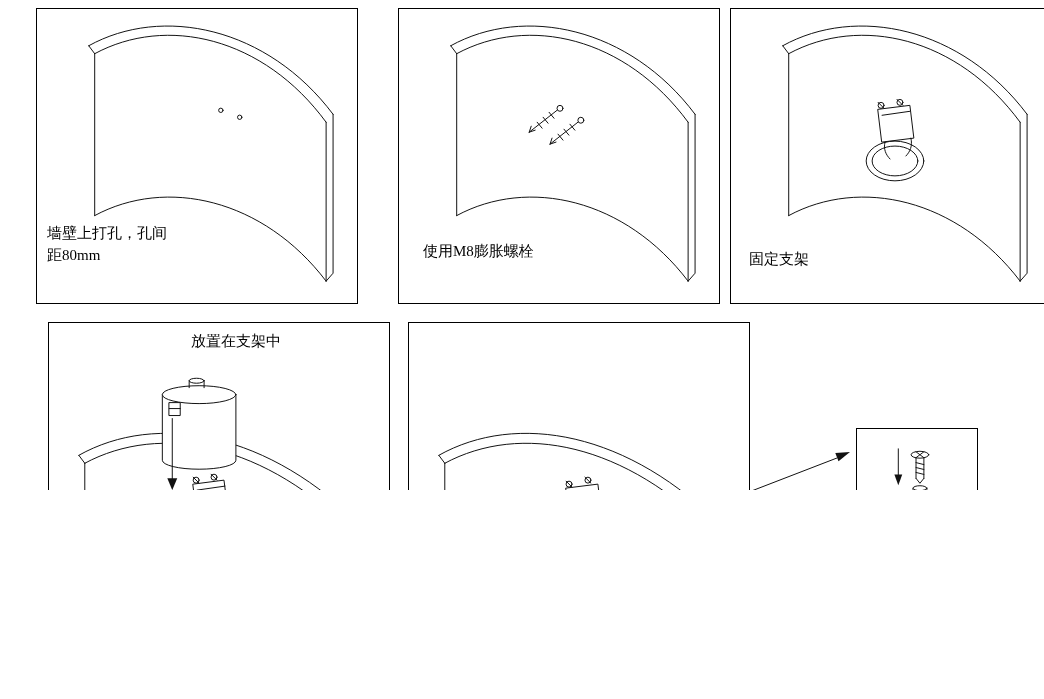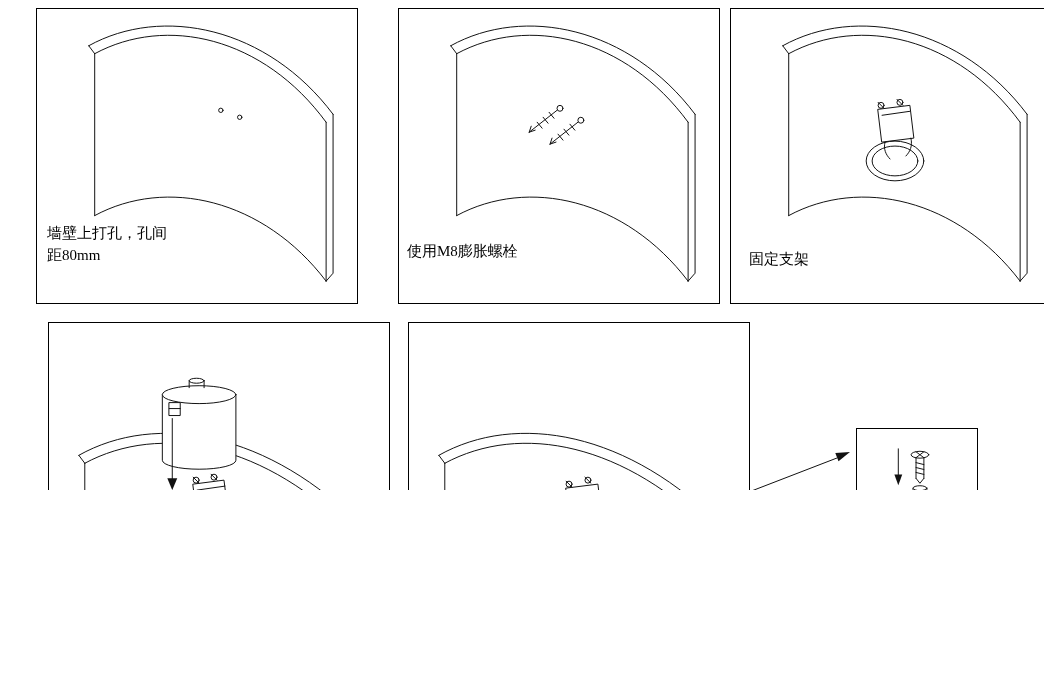--- a/index.html
+++ b/index.html
@@ -94,21 +94,21 @@
         <path d="M139 114 l5 6 M145 109 l5 6 M151 104 l5 6"></path>
         <circle cx="162" cy="100" r="3"></circle>
       </g>
       <g>
         <path d="M152 136 L180 114"></path>
         <path d="M152 136 L158 134 M152 136 L154 130"></path>
         <path d="M160 126 l5 6 M166 121 l5 6 M172 116 l5 6"></path>
         <circle cx="183" cy="112" r="3"></circle>
       </g>
     </svg>
-    <div class="caption" style="left:8px;top:232px">
+    <div class="caption" style="left:24px;top:232px">
       <span>使用M8膨胀螺栓</span>
     </div>
   </section>
 
   <section class="panel" style="left:702px;top:8px;width:325px;height:296px">
     <svg viewBox="0 0 325 296">
       <g>
         <path d="M52 37 C126 -4 232 18 298 106"></path>
         <path d="M58 45 C130 6 228 28 291 114"></path>
         <path d="M52 37 L58 45"></path>
@@ -165,20 +165,21 @@
         <path d="M141 58 L141 65 M156 58 L156 65"></path>
         <rect class="fillw" x="121" y="80" width="11" height="13"></rect>
         <path d="M121 86 L132 86"></path>
       </g>
       <g>
         <path d="M124 96 L124 158"></path>
         <polygon class="fillb" points="119,156 129,156 124,168"></polygon>
       </g>
     </svg>
     <div class="caption" style="left:142px;top:8px">
+      <span>放置在支架中</span>
     </div>
   </section>
 
   <section class="panel" style="left:380px;top:322px;width:342px;height:368px">
     <svg viewBox="0 0 342 368">
       <g>
         <path d="M30 133 C108 89 222 109 317 207"></path>
         <path d="M36 141 C112 100 218 120 310 215"></path>
         <path d="M30 133 L36 141"></path>
         <path d="M317 207 L317 345 L310 353"></path>

